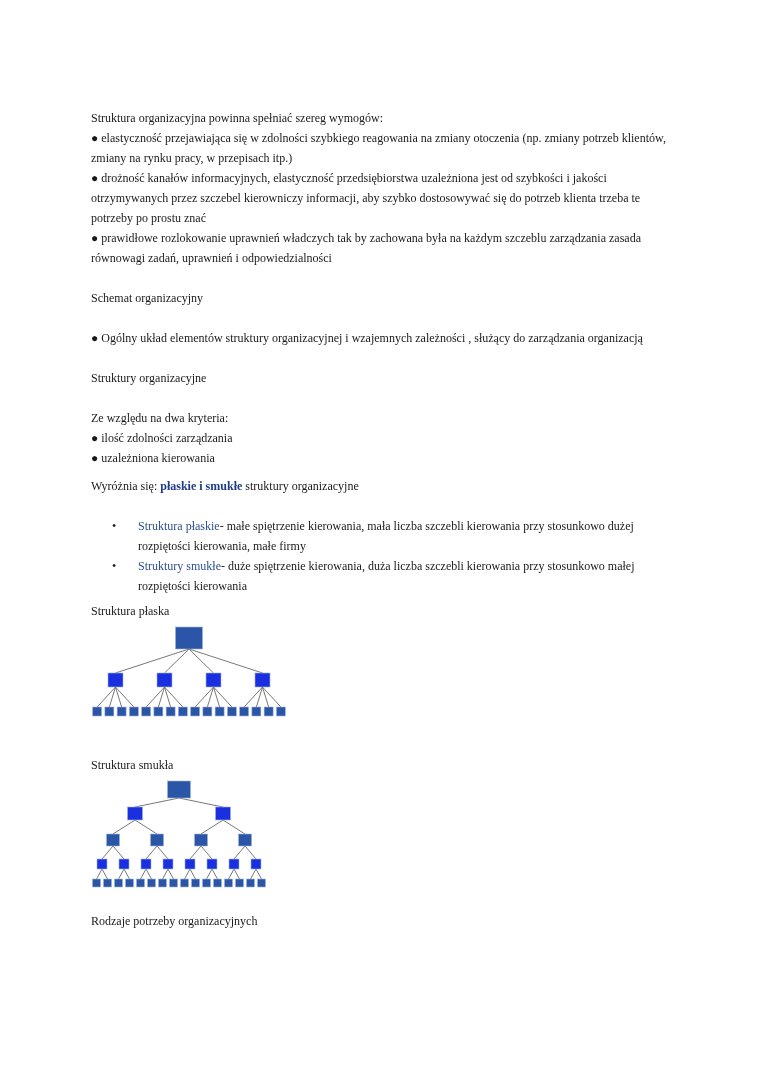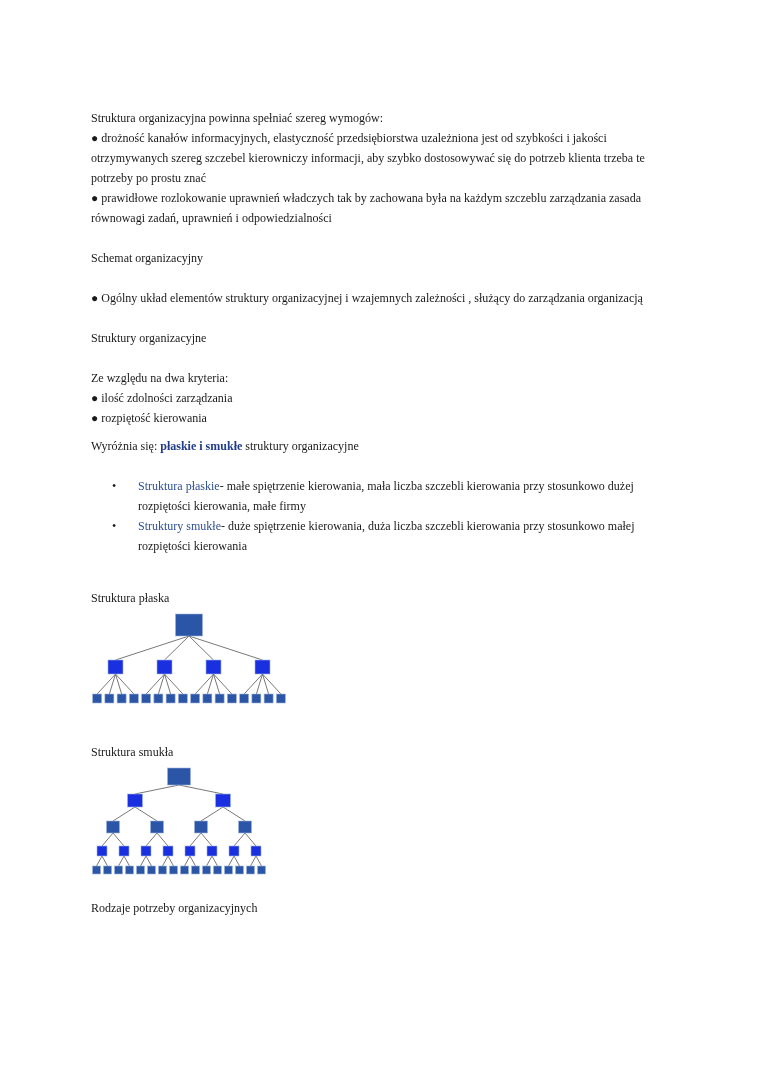--- a/index.html
+++ b/index.html
@@ -13,39 +13,40 @@
   ul.bul { list-style: none; margin: 0; padding: 0 0 0 47px; }
   ul.bul li { position: relative; margin: 0; }
   ul.bul li .dot { position: absolute; left: -26px; top: 0; }
   .diagram { display: block; }
 </style>
 </head>
 <body>
 
 <div class="page">
   <p class="p">Struktura organizacyjna powinna spełniać szereg wymogów:</p>
-  <p class="p">● drożność kanałów informacyjnych, elastyczność przedsiębiorstwa uzależniona jest od szybkości i jakości otrzymywanych szereg szczebel kierowniczy informacji, aby szybko dostosowywać się do potrzeb klienta trzeba te potrzeby po prostu znać</p>
+  <p class="p">● elastyczność przejawiająca się w zdolności szybkiego reagowania na zmiany otoczenia (np. zmiany potrzeb klientów, zmiany na rynku pracy, w przepisach itp.)</p>
+  <p class="p">● drożność kanałów informacyjnych, elastyczność przedsiębiorstwa uzależniona jest od szybkości i jakości otrzymywanych przez szczebel kierowniczy informacji, aby szybko dostosowywać się do potrzeb klienta trzeba te potrzeby po prostu znać</p>
   <p class="p">● prawidłowe rozlokowanie uprawnień władczych tak by zachowana była na każdym szczeblu zarządzania zasada równowagi zadań, uprawnień i odpowiedzialności</p>
 
   <p class="heading" style="margin-top:20px">Schemat organizacyjny</p>
   <p class="p" style="margin-top:20px">● Ogólny układ elementów struktury organizacyjnej i wzajemnych zależności , służący do zarządzania organizacją</p>
 
   <p class="heading" style="margin-top:20px">Struktury organizacyjne</p>
   <p class="p" style="margin-top:20px">Ze względu na dwa kryteria:</p>
   <p class="p">● ilość zdolności zarządzania</p>
-  <p class="p">● rozpiętość kierowania</p>
+  <p class="p">● uzależniona kierowania</p>
 
   <p class="p" style="margin-top:8px"><span>Wyróżnia się: </span><span class="blue-bold">płaskie i smukłe</span><span> struktury organizacyjne</span></p>
 
   <ul class="bul" style="margin-top:20px">
     <li><span class="dot">•</span><span class="blue">Struktura płaskie</span><span>- małe spiętrzenie kierowania, mała liczba szczebli kierowania przy stosunkowo dużej rozpiętości kierowania, małe firmy</span></li>
     <li><span class="dot">•</span><span class="blue">Struktury smukłe</span><span>- duże spiętrzenie kierowania, duża liczba szczebli kierowania przy stosunkowo małej rozpiętości kierowania</span></li>
   </ul>
 
-  <p class="heading" style="margin-top:32px">Struktura płaska</p>
+  <p class="heading" style="margin-top:5px">Struktura płaska</p>
   <svg class="diagram" id="flat-svg" width="200" height="100" style="margin-top:4px">
       <line x1="98" y1="24" x2="24.5" y2="48" stroke="#555555" stroke-width="0.8"></line>
       <line x1="98" y1="24" x2="73.5" y2="48" stroke="#555555" stroke-width="0.8"></line>
       <line x1="98" y1="24" x2="122.5" y2="48" stroke="#555555" stroke-width="0.8"></line>
       <line x1="98" y1="24" x2="171.5" y2="48" stroke="#555555" stroke-width="0.8"></line>
       <line x1="24.5" y1="62" x2="6.125" y2="82" stroke="#555555" stroke-width="0.8"></line>
       <line x1="24.5" y1="62" x2="18.375" y2="82" stroke="#555555" stroke-width="0.8"></line>
       <line x1="24.5" y1="62" x2="30.625" y2="82" stroke="#555555" stroke-width="0.8"></line>
       <line x1="24.5" y1="62" x2="42.875" y2="82" stroke="#555555" stroke-width="0.8"></line>
       <line x1="73.5" y1="62" x2="55.125" y2="82" stroke="#555555" stroke-width="0.8"></line>

